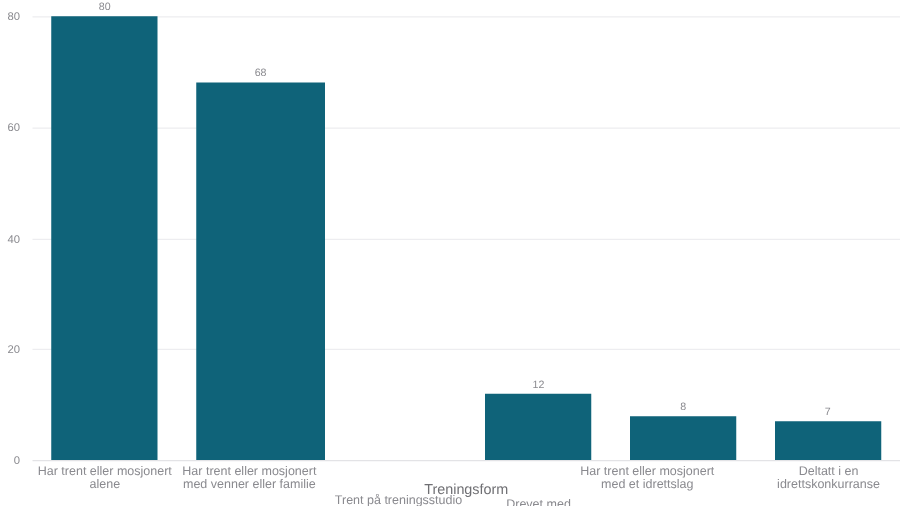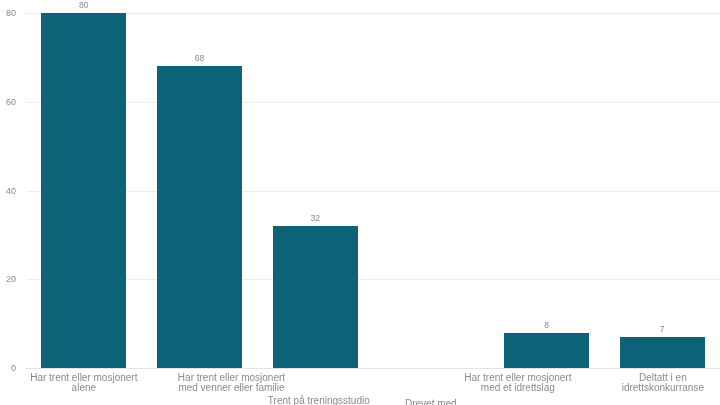--- a/index.html
+++ b/index.html
@@ -113,42 +113,43 @@
       <div class="gridline" style="top: 177.5px;"></div>
       <div class="y-tick-label" style="top: 177.5px;">40</div>
       <div class="gridline" style="top: 88.75px;"></div>
       <div class="y-tick-label" style="top: 88.75px;">60</div>
       <div class="gridline" style="top: 0px;"></div>
       <div class="y-tick-label" style="top: 0px;">80</div>
       <div class="bar-group" style="left: 15.3333px; width: 85px;">
         <div class="bar" style="height: 355px; background: rgb(15, 99, 121);"></div>
         <div class="bar-value" style="bottom: 358px;">80</div>
       </div>
-      <div class="bar-group" style="left: 131px; width: 85px;">
+      <div class="bar-group" style="left: 131px; width: 103px;">
         <div class="bar" style="height: 301.75px; background: rgb(15, 99, 121);"></div>
         <div class="bar-value" style="bottom: 304.75px;">68</div>
       </div>
-      <div class="bar-group" style="left: 246.667px; width: 85px;">
-        <div class="bar" style="height: 142px; background: rgb(15, 99, 121);"></div>
-        <div class="bar-value" style="bottom: 145px;">32</div>
+      <div class="bar-group" style="left: 362.333px; width: 85px;">
+        <div class="bar" style="height: 53.25px; background: rgb(15, 99, 121);"></div>
+        <div class="bar-value" style="bottom: 56.25px;">12</div>
       </div>
       <div class="bar-group" style="left: 478px; width: 85px;">
         <div class="bar" style="height: 35.5px; background: rgb(15, 99, 121);"></div>
         <div class="bar-value" style="bottom: 38.5px;">8</div>
       </div>
       <div class="bar-group" style="left: 593.667px; width: 85px;">
         <div class="bar" style="height: 31.0625px; background: rgb(15, 99, 121);"></div>
         <div class="bar-value" style="bottom: 34.0625px;">7</div>
       </div>
     </div>
 
   <div id="y-axis"></div>
 
   <div id="x-axis">
       <div class="x-tick-label" style="left: 29px; width: 109.667px;">Har trent eller mosjonert alene</div>
-      <div class="x-tick-label" style="left: 144.667px; width: 109.667px; margin-left: 32px;">Har trent eller mosjonert med venner eller familie</div>
+      <div class="x-tick-label" style="left: 144.667px; width: 109.667px;">Har trent eller mosjonert med venner eller familie</div>
       <div class="x-tick-label" style="left: 264px; width: 109.667px; margin-top: 23px;">Trent på treningsstudio eller helsesenter</div>
       <div class="x-tick-label" style="left: 376px; width: 109.667px; margin-top: 26px;">Drevet med gruppetrening på treningsstudio eller helsesenter</div>
       <div class="x-tick-label" style="left: 463px; width: 109.667px;">Har trent eller mosjonert med et idrettslag</div>
       <div class="x-tick-label" style="left: 608px; width: 109.667px;">Deltatt i en idrettskonkurranse</div>
     </div>
 
+  <div id="x-axis-title">Treningsform</div>
 </div>
 
 </body></html>

